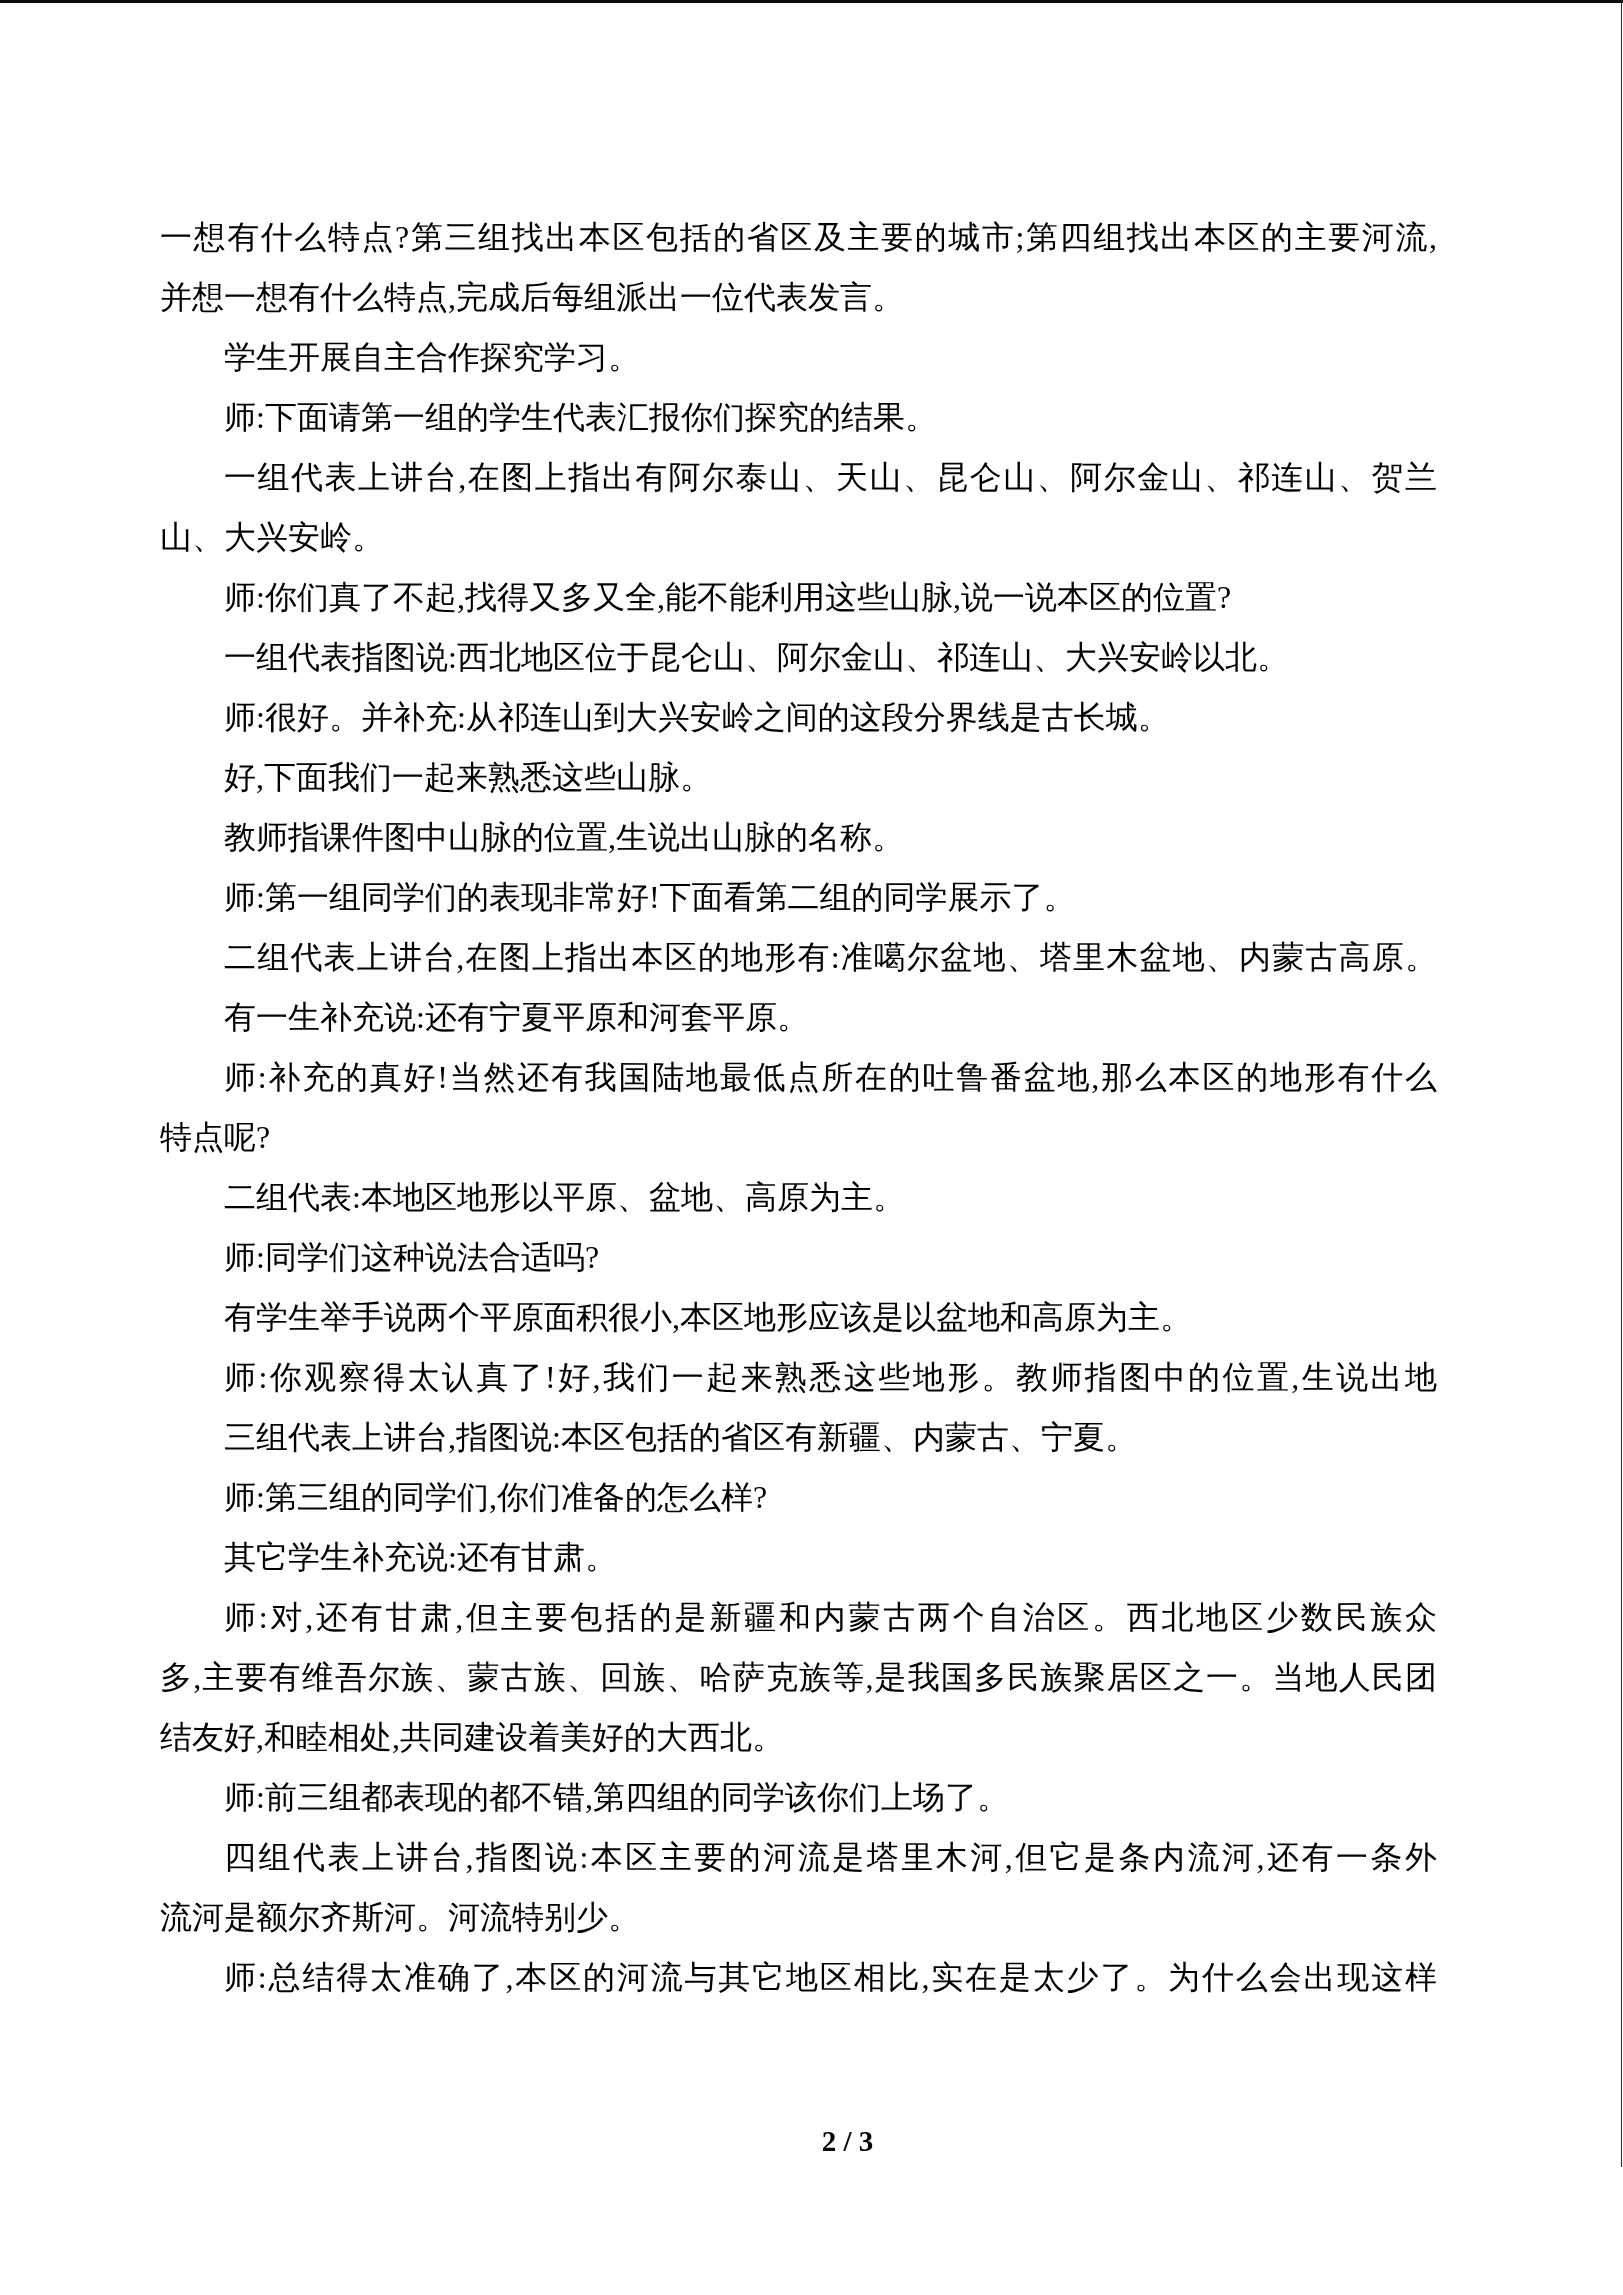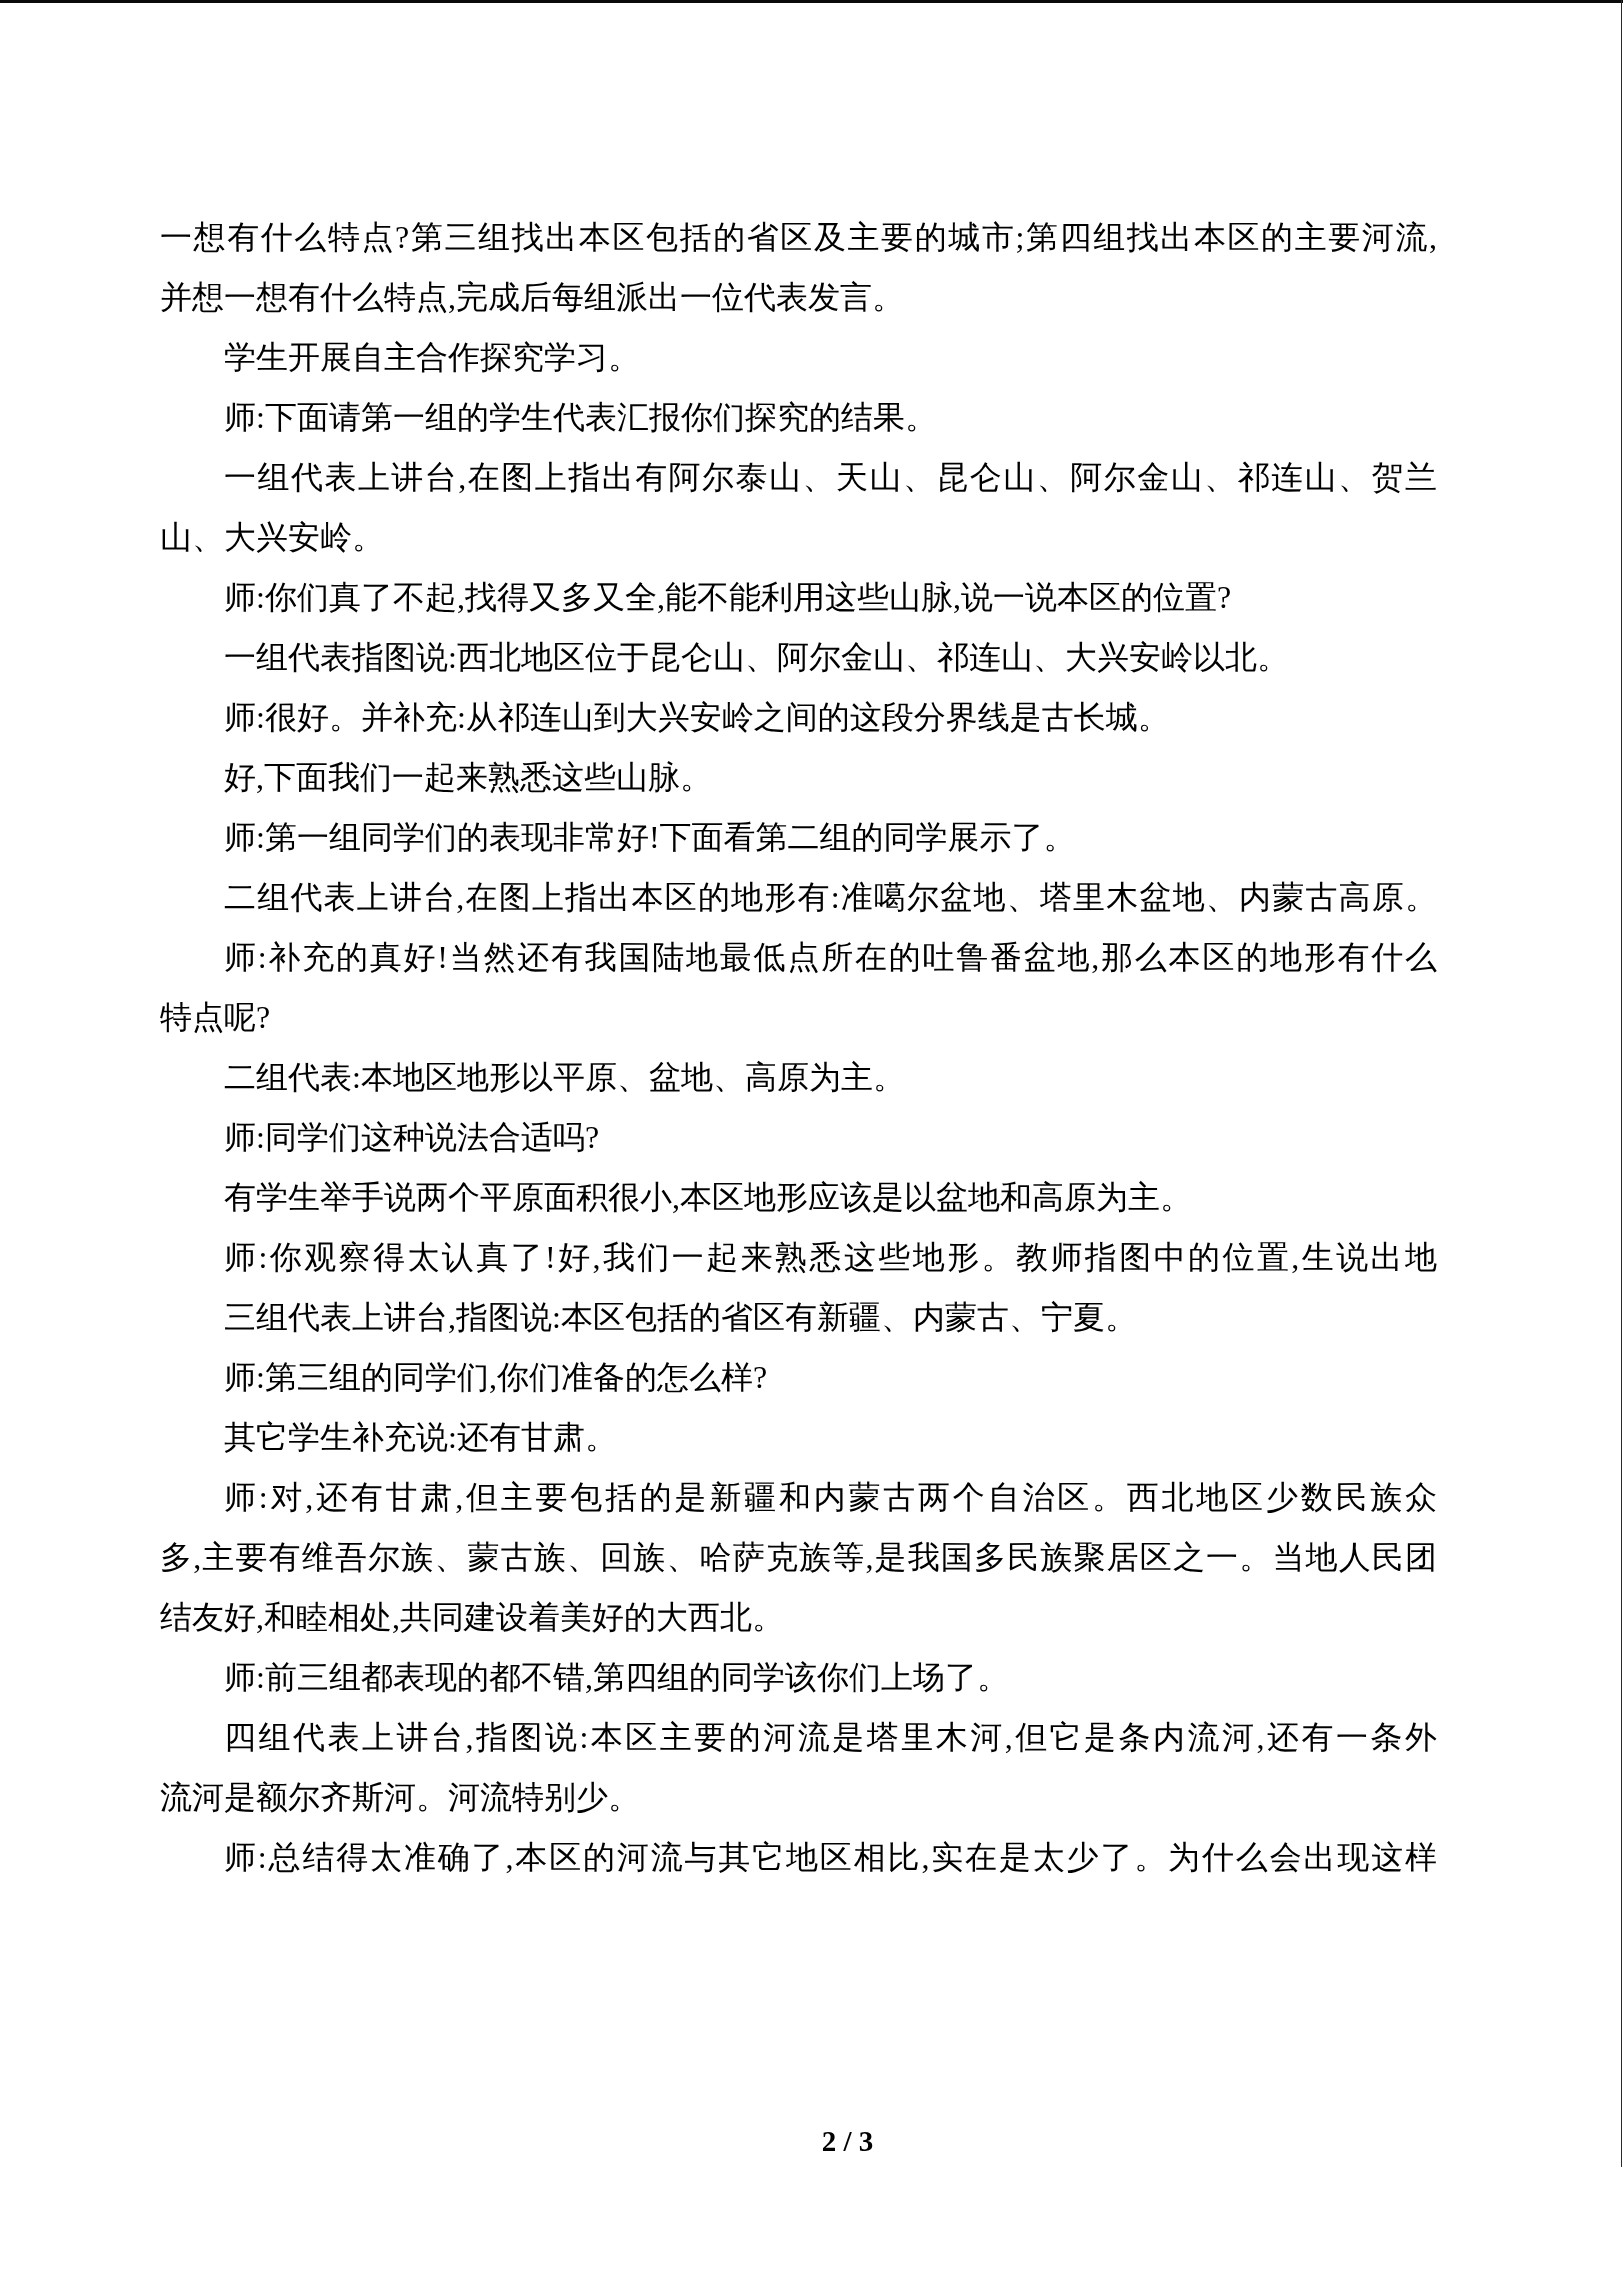--- a/index.html
+++ b/index.html
@@ -74,22 +74,24 @@
     <div class="line justify">一想有什么特点?第三组找出本区包括的省区及主要的城市;第四组找出本区的主要河流,</div>
     <div class="line">并想一想有什么特点,完成后每组派出一位代表发言。</div>
     <div class="line indent">学生开展自主合作探究学习。</div>
     <div class="line indent">师:下面请第一组的学生代表汇报你们探究的结果。</div>
     <div class="line indent justify">一组代表上讲台,在图上指出有阿尔泰山、天山、昆仑山、阿尔金山、祁连山、贺兰</div>
     <div class="line">山、大兴安岭。</div>
     <div class="line indent">师:你们真了不起,找得又多又全,能不能利用这些山脉,说一说本区的位置?</div>
     <div class="line indent">一组代表指图说:西北地区位于昆仑山、阿尔金山、祁连山、大兴安岭以北。</div>
     <div class="line indent">师:很好。并补充:从祁连山到大兴安岭之间的这段分界线是古长城。</div>
     <div class="line indent">好,下面我们一起来熟悉这些山脉。</div>
+    <div class="line indent">教师指课件图中山脉的位置,生说出山脉的名称。</div>
     <div class="line indent">师:第一组同学们的表现非常好!下面看第二组的同学展示了。</div>
     <div class="line indent justify">二组代表上讲台,在图上指出本区的地形有:准噶尔盆地、塔里木盆地、内蒙古高原。</div>
+    <div class="line indent">有一生补充说:还有宁夏平原和河套平原。</div>
     <div class="line indent justify">师:补充的真好!当然还有我国陆地最低点所在的吐鲁番盆地,那么本区的地形有什么</div>
     <div class="line">特点呢?</div>
     <div class="line indent">二组代表:本地区地形以平原、盆地、高原为主。</div>
     <div class="line indent">师:同学们这种说法合适吗?</div>
     <div class="line indent">有学生举手说两个平原面积很小,本区地形应该是以盆地和高原为主。</div>
     <div class="line indent justify">师:你观察得太认真了!好,我们一起来熟悉这些地形。教师指图中的位置,生说出地</div>
     <div class="line indent">三组代表上讲台,指图说:本区包括的省区有新疆、内蒙古、宁夏。</div>
     <div class="line indent">师:第三组的同学们,你们准备的怎么样?</div>
     <div class="line indent">其它学生补充说:还有甘肃。</div>
     <div class="line indent justify">师:对,还有甘肃,但主要包括的是新疆和内蒙古两个自治区。西北地区少数民族众</div>

